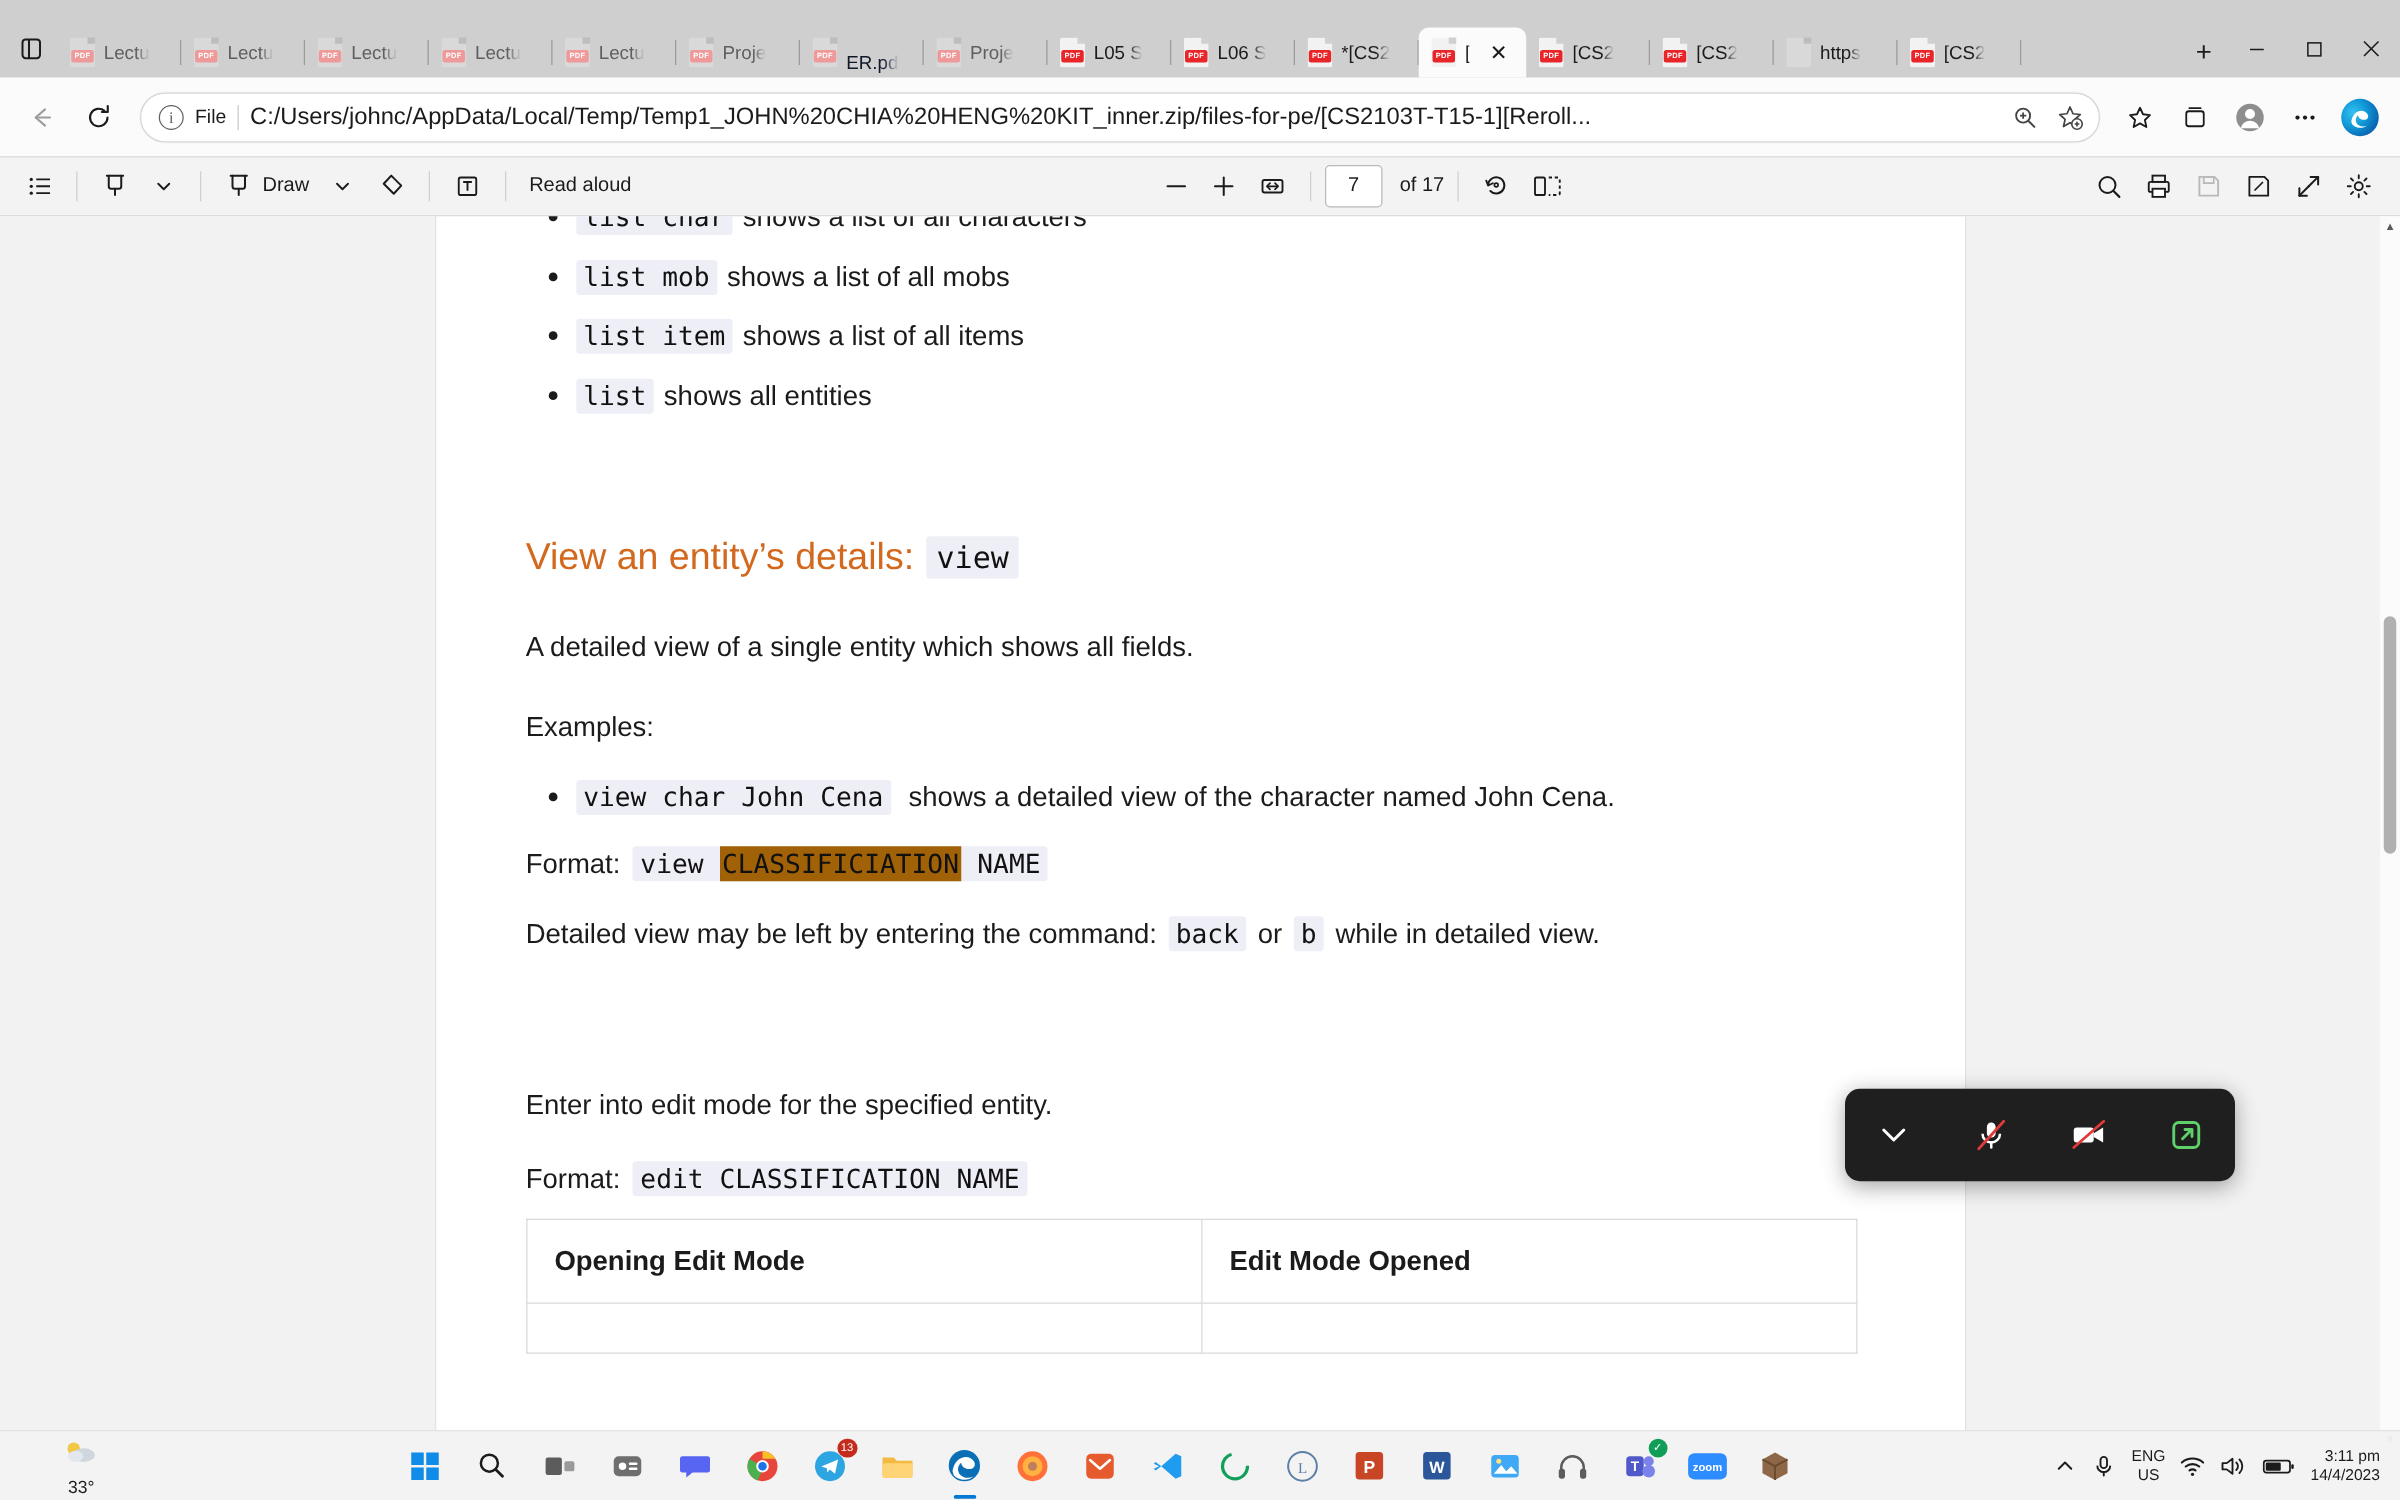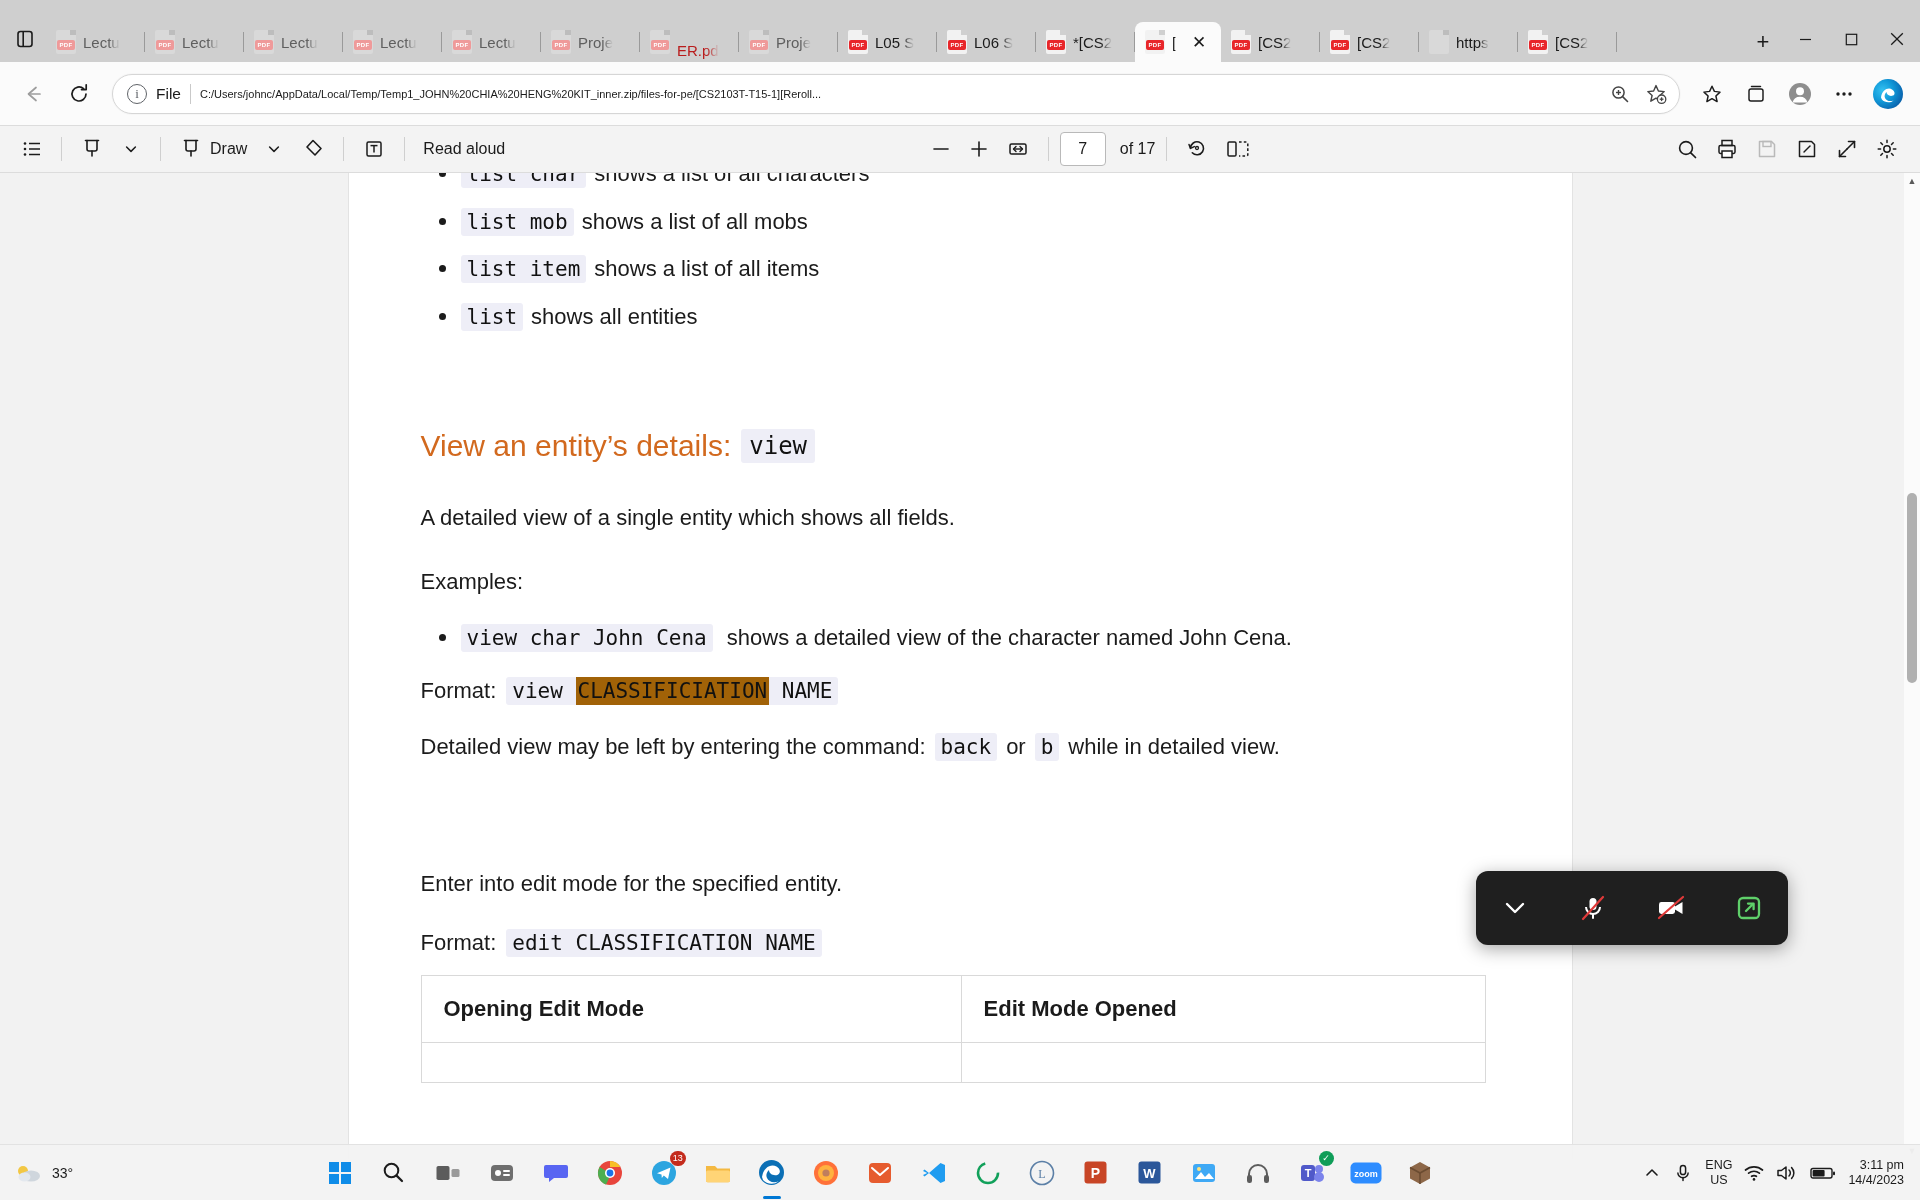--- a/index.html
+++ b/index.html
@@ -73,21 +73,21 @@
     flex:1;height:40px;background:#ffffff;border:1px solid #d6d6d6;border-radius:20px;
     display:flex;align-items:center;padding:0 6px 0 14px;gap:9px;margin:0 8px;
     box-shadow:0 0 0 1px rgba(0,0,0,.02);
   }
   .omnibox .info-ic{width:20px;height:20px;border:1.6px solid #5f6368;border-radius:50%;
     display:flex;align-items:center;justify-content:center;font-size:13px;color:#5f6368;
     font-family:"Liberation Serif",serif;flex:0 0 20px;}
   .filelabel{font-size:15.5px;color:#1b1b1b;}
   .vdiv{width:1px;height:20px;background:#c9c9c9;}
   .urltext{
-    font-size:11px;color:#1b1b1b;white-space:nowrap;overflow:hidden;flex:1;
+    font-size:19px;color:#1b1b1b;white-space:nowrap;overflow:hidden;flex:1;
     text-overflow:ellipsis;
   }
   .omni-right{display:flex;align-items:center;gap:2px;}
   .omni-icbtn{width:34px;height:34px;border-radius:50%;display:flex;align-items:center;justify-content:center;}
   .toolbar-icbtn{width:40px;height:40px;border-radius:6px;display:flex;align-items:center;justify-content:center;}
   .edge-logo{width:30px;height:30px;border-radius:50%;background:
      radial-gradient(circle at 32% 38%, #35c1f1 0%, #119ad9 38%, #0a69b3 72%, #0b4e8a 100%);
      display:flex;align-items:center;justify-content:center;}
 
   
@@ -161,21 +161,21 @@
     box-shadow:0 4px 18px rgba(0,0,0,.35);
   }
   .zb-btn{width:54px;height:54px;border-radius:8px;display:flex;align-items:center;justify-content:center;}
 
   
   #taskbar{
     position:absolute;left:0;bottom:0;width:1920px;height:56px;
     background:rgba(243,243,243,.96);display:flex;align-items:center;
     border-top:1px solid #e2e2e2;
   }
-  .weather{display:flex;align-items:center;gap:8px;padding-left:14px;width:116px;}
+  .weather{display:flex;align-items:center;gap:8px;padding-left:14px;width:116px;flex-direction:column;}
   .weather .t{font-size:14px;color:#1b1b1b;}
   .tb-center{flex:1;display:flex;align-items:center;justify-content:center;gap:14px;}
   .tbicon{width:40px;height:40px;border-radius:6px;display:flex;align-items:center;
     justify-content:center;position:relative;}
   .tbicon.active::after{
     content:"";position:absolute;bottom:-6px;left:50%;transform:translateX(-50%);
     width:18px;height:3px;border-radius:2px;background:#0078d4;
   }
   .tbicon .badge{
     position:absolute;top:-2px;right:-2px;min-width:15px;height:15px;border-radius:8px;
@@ -251,21 +251,21 @@
         </span>
         <span class="tab-label" style="color: rgb(95, 95, 95);">Proje</span>
         <span class="sep"></span>
       </div>
       <div class="tab">
         <span class="pdf-ico ">
           <span class="sheet"></span>
           <span class="fold"></span>
           <span class="band">PDF</span>
         </span>
-        <span class="tab-label" style="color: #b91c1c; margin-top: 16px;">ER.pd</span>
+        <span class="tab-label" style="color: #0f172a; margin-top: 16px;">ER.pd</span>
         <span class="sep"></span>
       </div>
       <div class="tab">
         <span class="pdf-ico ">
           <span class="sheet"></span>
           <span class="fold"></span>
           <span class="band">PDF</span>
         </span>
         <span class="tab-label" style="color: rgb(95, 95, 95);">Proje</span>
         <span class="sep"></span>

